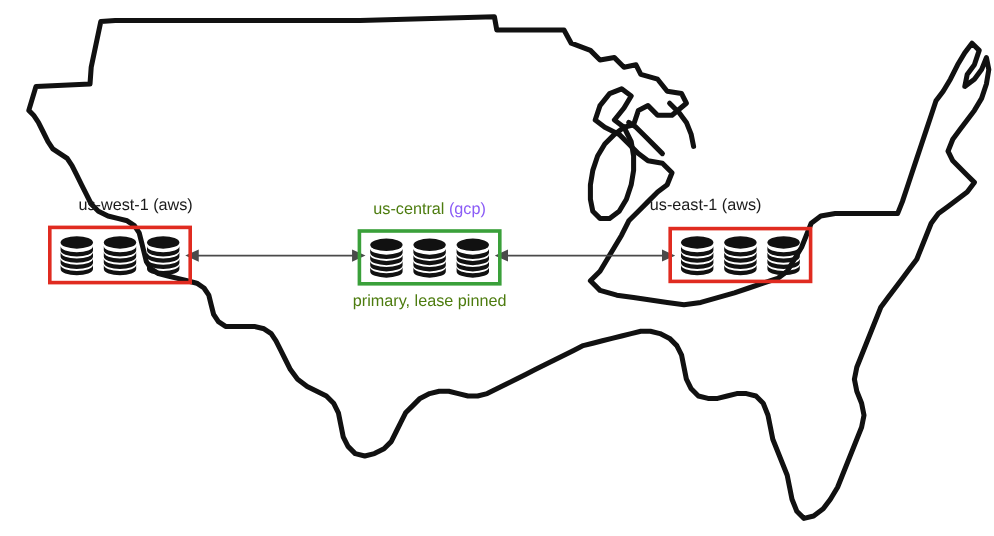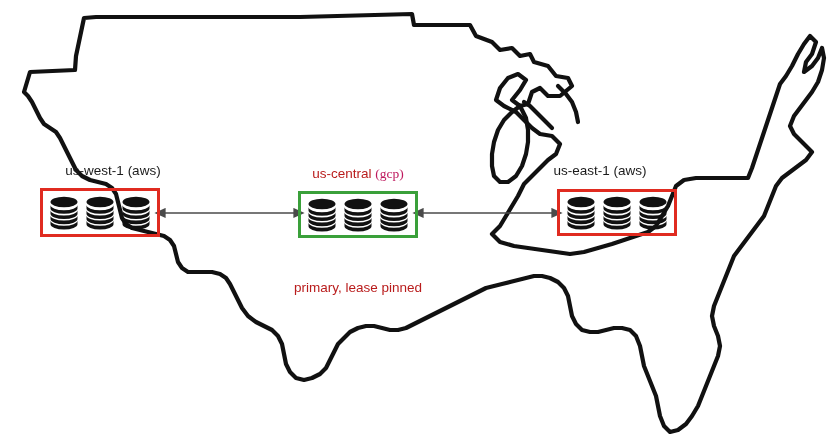--- a/index.html
+++ b/index.html
@@ -59,22 +59,22 @@
     justify-content: space-evenly;
   }
   .db-stack { display: block; }
   .arrow-layer {
     position: absolute;
     left: 0; top: 0;
     width: 828px;
     height: 447px;
     pointer-events: none;
   }
-  .txt-red { color: #b91c1c; }
-  .txt-green { color: #be185d; font-family: Liberation Serif, serif; }
+  .txt-red { color: #4d7c0f; }
+  .txt-green { color: #8b5cf6; }
   .txt-black { color: #1b1b1b; }
 </style>
 </head>
 <body>
 
 <div id="canvas">
 
   <svg id="map-layer" viewBox="0 0 828 447" aria-hidden="true">
     <g fill="none" stroke="#111111" stroke-width="4.2" stroke-linejoin="round" stroke-linecap="round">
 
@@ -220,25 +220,25 @@
           <ellipse cx="15" cy="6" rx="13.5" ry="5.2" fill="#111"></ellipse>
           <g fill="#111">
             <path d="M1.5,9 a13.5,5.2 0 0 0 27,0 v3.6 a13.5,5.2 0 0 1 -27,0 z"></path>
             <path d="M1.5,14.2 a13.5,5.2 0 0 0 27,0 v3.6 a13.5,5.2 0 0 1 -27,0 z"></path>
             <path d="M1.5,19.4 a13.5,5.2 0 0 0 27,0 v3.6 a13.5,5.2 0 0 1 -27,0 z"></path>
             <path d="M1.5,24.6 a13.5,5.2 0 0 0 27,0 v3.6 a13.5,5.2 0 0 1 -27,0 z"></path>
           </g>
         </svg>
       </div>
     </div>
-    <div class="region-sublabel txt-red" style="left:238px; top:243px;margin-top:37px;">primary, lease pinned</div>
+    <div class="region-sublabel txt-red" style="left:238px; top:243px;">primary, lease pinned</div>
   </div>
 
   <div class="region">
-    <div class="region-label txt-black" style="left:480px; top:163px;">us-east-1 (aws)</div>
+    <div class="region-label txt-black" style="left:468px; top:163px;">us-east-1 (aws)</div>
     <div class="region-box box-red" style="left:557px; top:189px; width:120px; height:47px;">
       <div class="db-row">
         <svg class="db-stack" width="30" height="34" viewBox="0 0 30 34">
           <ellipse cx="15" cy="6" rx="13.5" ry="5.2" fill="#111"></ellipse>
           <g fill="#111">
             <path d="M1.5,9 a13.5,5.2 0 0 0 27,0 v3.6 a13.5,5.2 0 0 1 -27,0 z"></path>
             <path d="M1.5,14.2 a13.5,5.2 0 0 0 27,0 v3.6 a13.5,5.2 0 0 1 -27,0 z"></path>
             <path d="M1.5,19.4 a13.5,5.2 0 0 0 27,0 v3.6 a13.5,5.2 0 0 1 -27,0 z"></path>
             <path d="M1.5,24.6 a13.5,5.2 0 0 0 27,0 v3.6 a13.5,5.2 0 0 1 -27,0 z"></path>
           </g>

